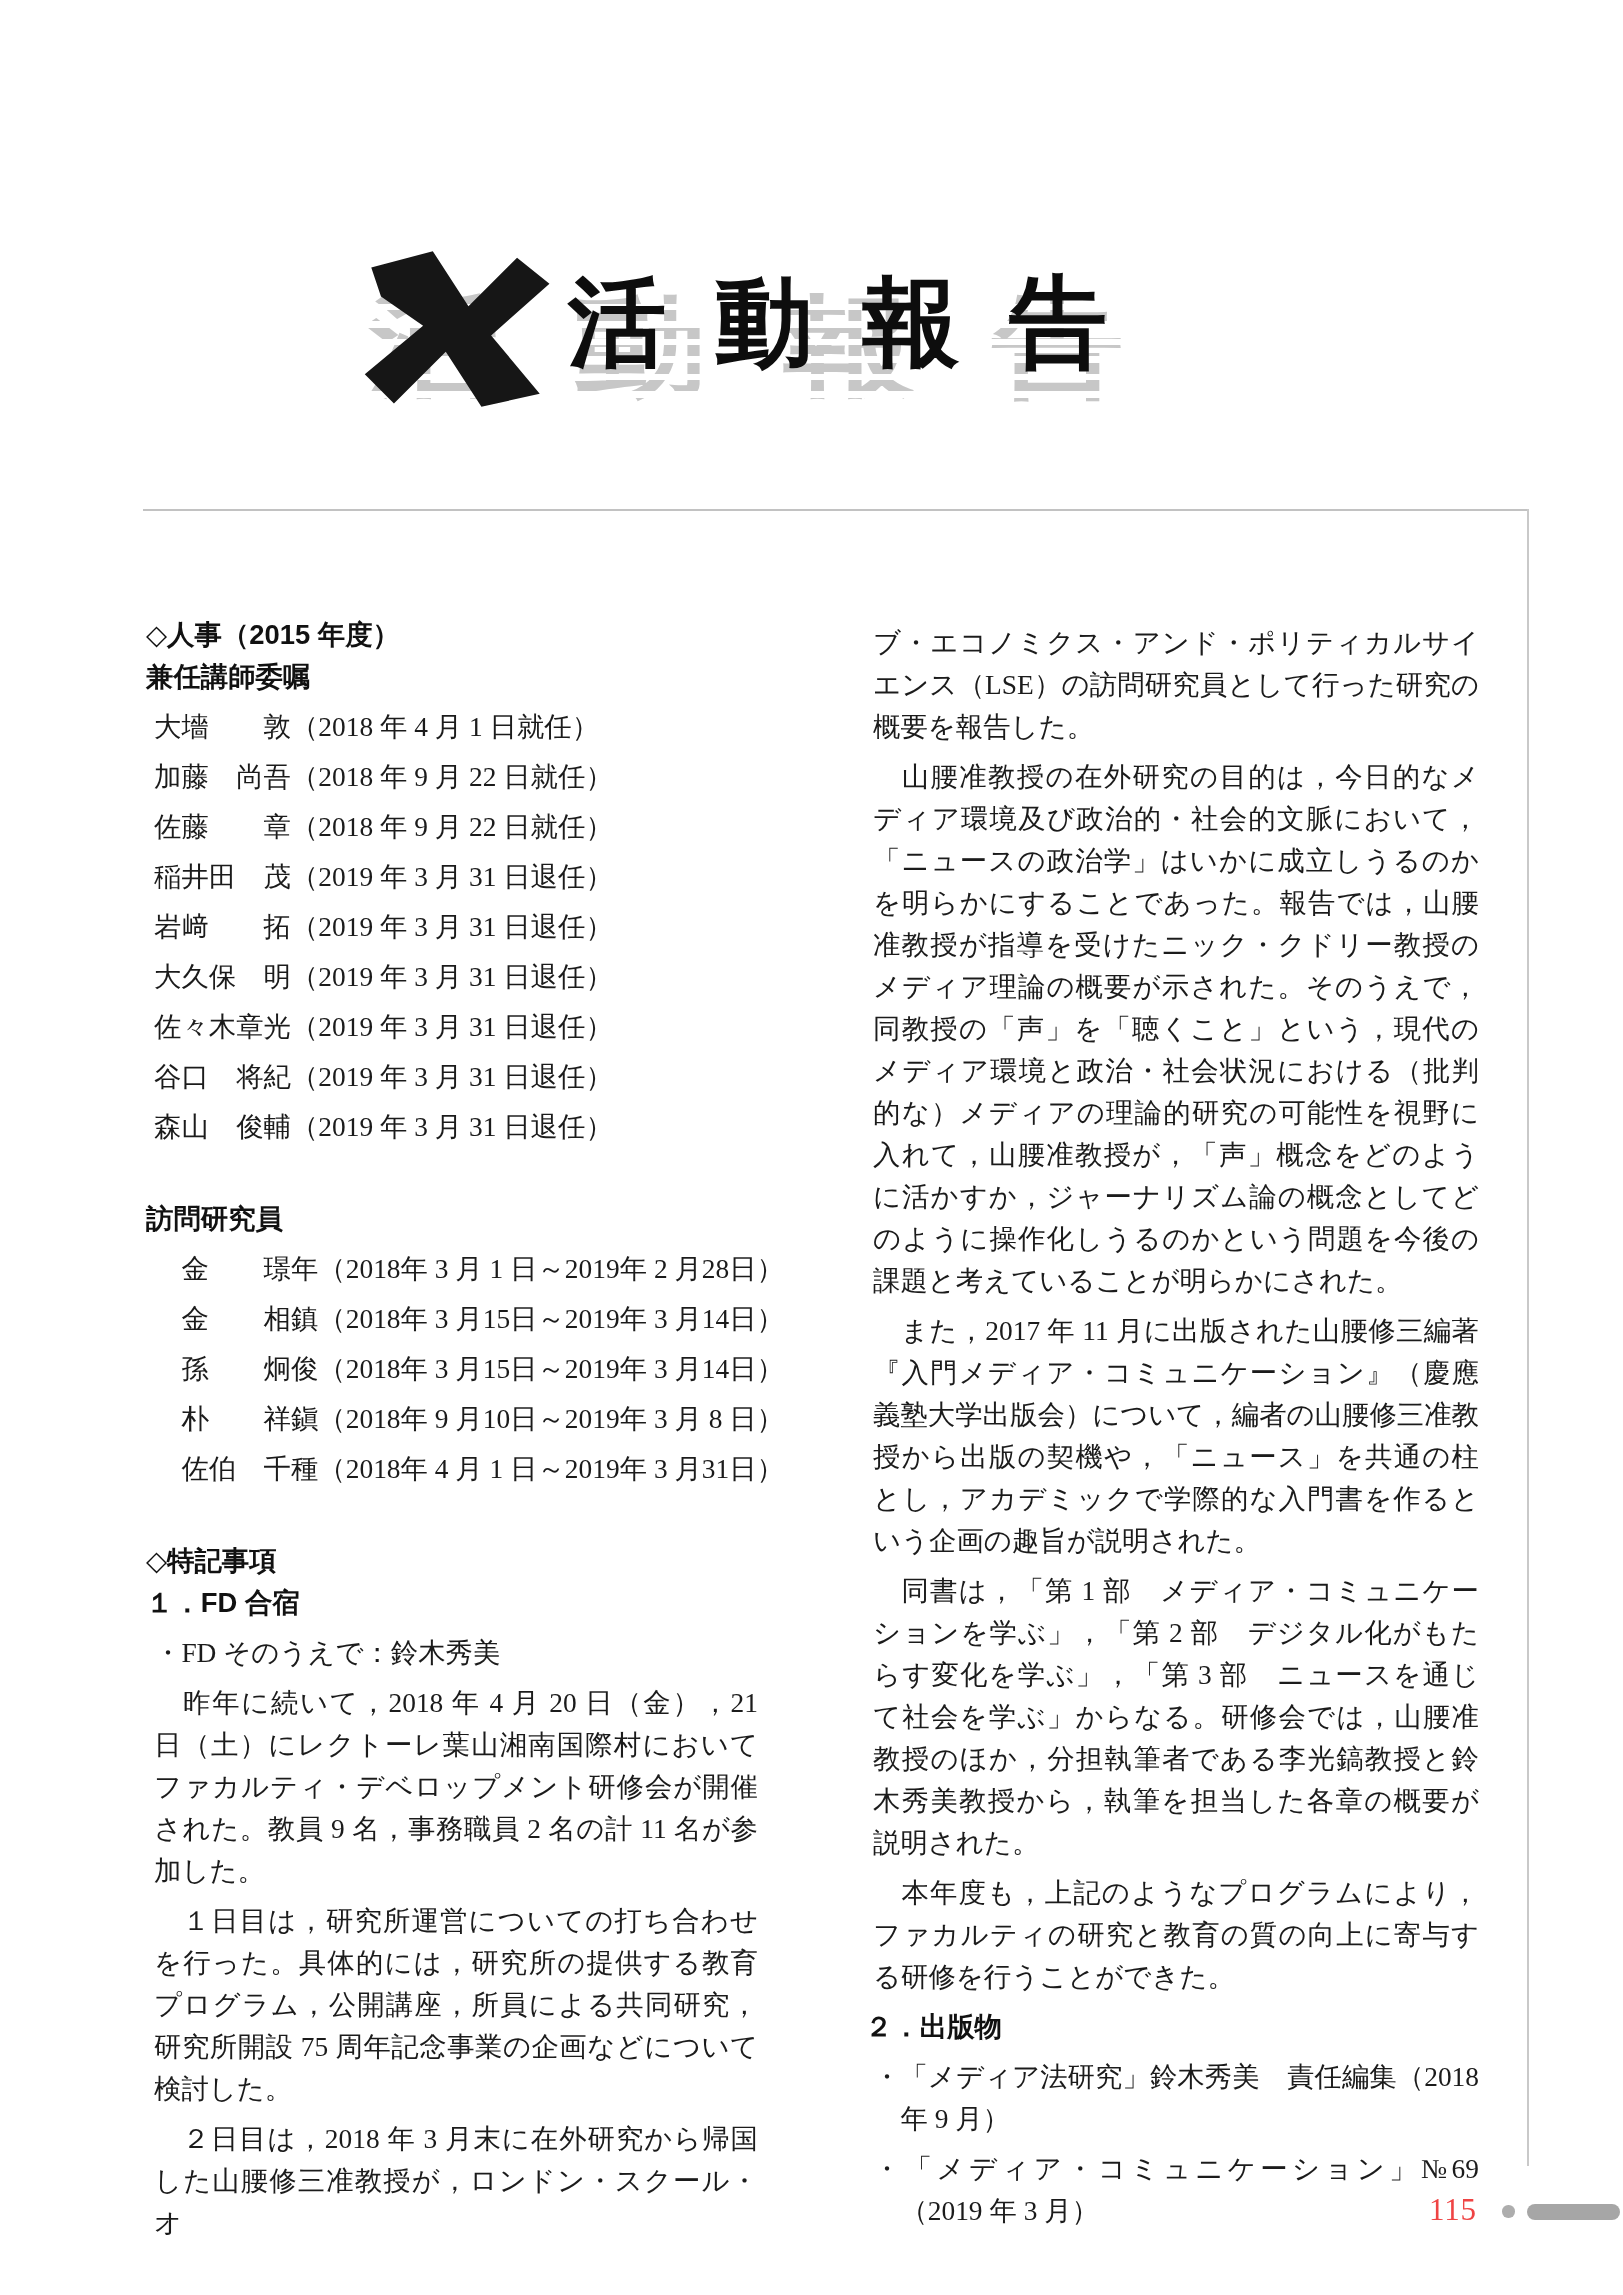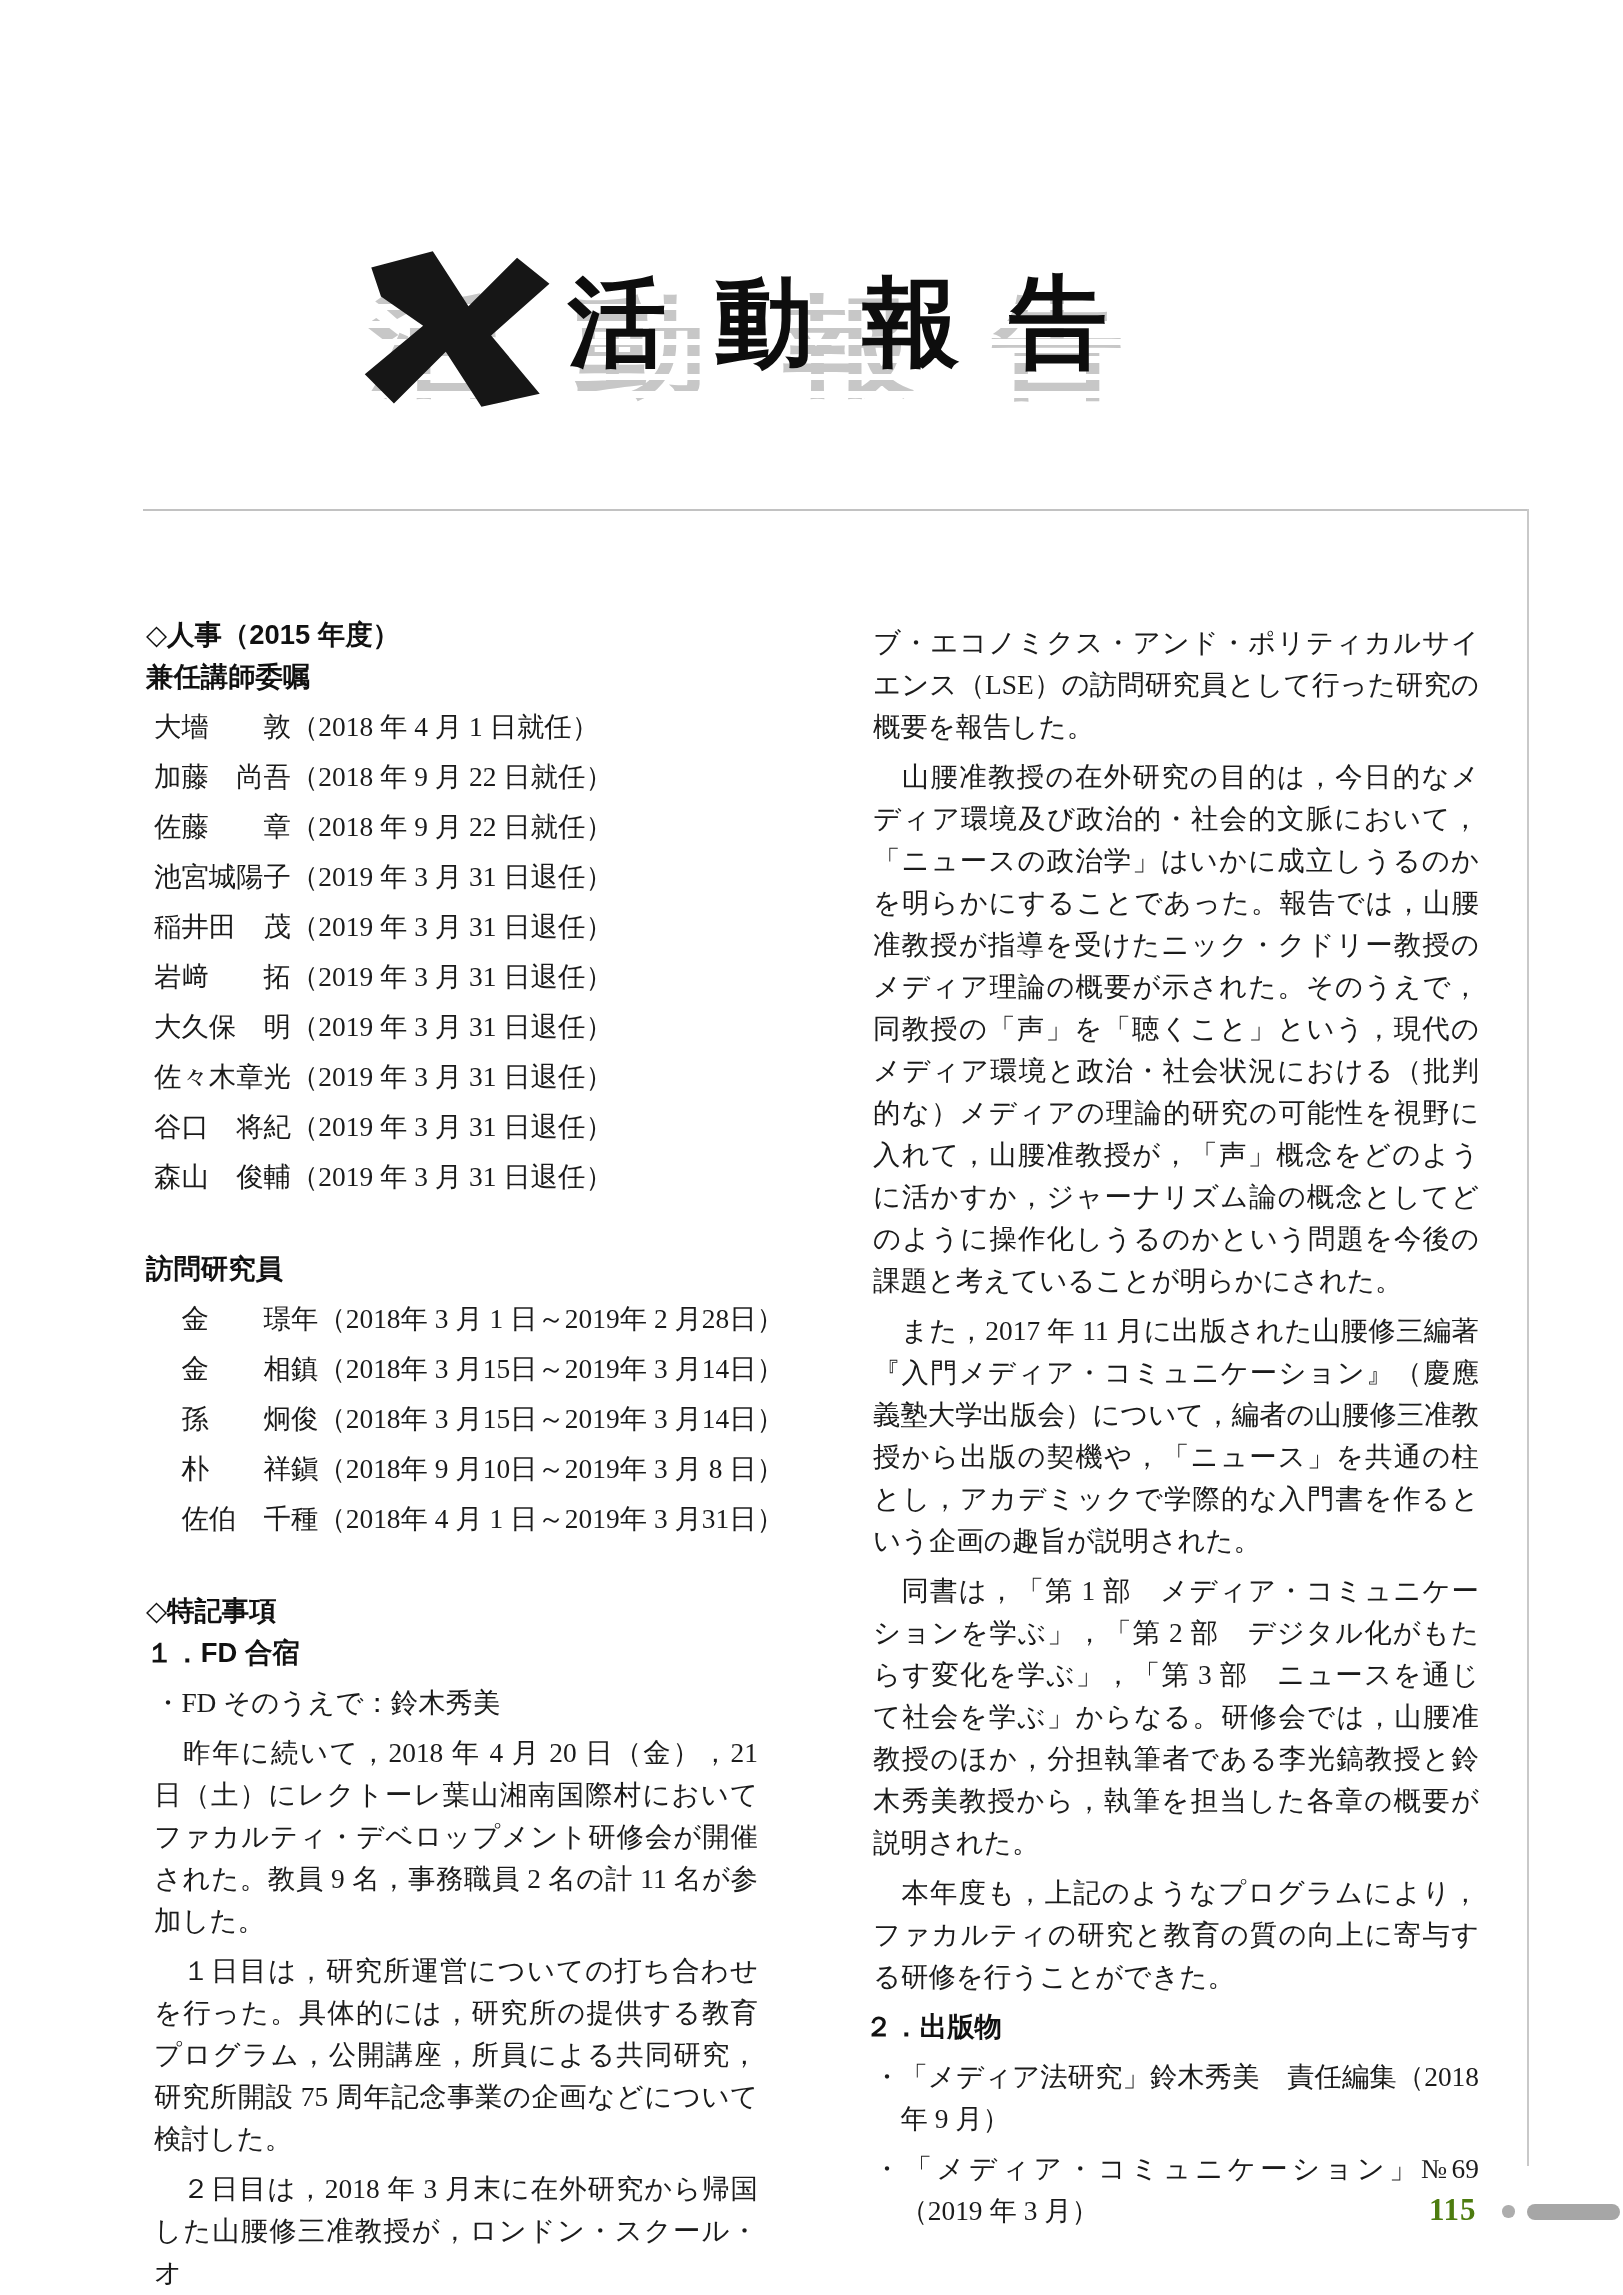--- a/index.html
+++ b/index.html
@@ -42,21 +42,21 @@
     font-weight:700;font-size:27.4px;line-height:42px;margin:0;color:#111;
   }
   p{margin:8px;}
   .name-line{white-space:nowrap;}
   .indent1{padding-left:27.4px;}
   .gap{height:42px;}
   .hang{padding-left:27.4px;text-indent:-27.4px;}
 
   
   .footer{position:absolute;left:0;top:2192px;width:1623px;height:50px;}
-  .page-num{position:absolute;left:1429px;top:0;font-size:31px;color:#4d7c0f;letter-spacing:0.8px;font-weight:bold;}
+  .page-num{position:absolute;left:1429px;top:0;font-size:31px;color:#ef4444;letter-spacing:0.8px;}
   .f-dot{position:absolute;left:1502px;top:13.3px;width:12.5px;height:12.5px;border-radius:50%;background:#adadad;}
   .f-bar{position:absolute;left:1527px;top:11.6px;width:93px;height:16px;border-radius:8.3px;background:#a6a6a6;}
 </style>
 </head>
 <body>
 
 <div class="page">
 
   <header class="masthead">
     <div class="echo">活動報告</div>
@@ -71,21 +71,20 @@
   <div class="rule-v"></div>
 
   <main class="columns">
 
     <section class="col col-left">
       <h2 class="h-section">◇人事（2015 年度）</h2>
       <h3 class="h-sub">兼任講師委嘱</h3>
       <p class="name-line">大墻　　敦（2018 年 4 月 1 日就任）</p>
       <p class="name-line">加藤　尚吾（2018 年 9 月 22 日就任）</p>
       <p class="name-line">佐藤　　章（2018 年 9 月 22 日就任）</p>
-      <p class="name-line">池宮城陽子（2019 年 3 月 31 日退任）</p>
       <p class="name-line">稲井田　茂（2019 年 3 月 31 日退任）</p>
       <p class="name-line">岩﨑　　拓（2019 年 3 月 31 日退任）</p>
       <p class="name-line">大久保　明（2019 年 3 月 31 日退任）</p>
       <p class="name-line">佐々木章光（2019 年 3 月 31 日退任）</p>
       <p class="name-line">谷口　将紀（2019 年 3 月 31 日退任）</p>
       <p class="name-line">森山　俊輔（2019 年 3 月 31 日退任）</p>
 
       <div class="gap"></div>
 
       <h3 class="h-sub">訪問研究員</h3>

